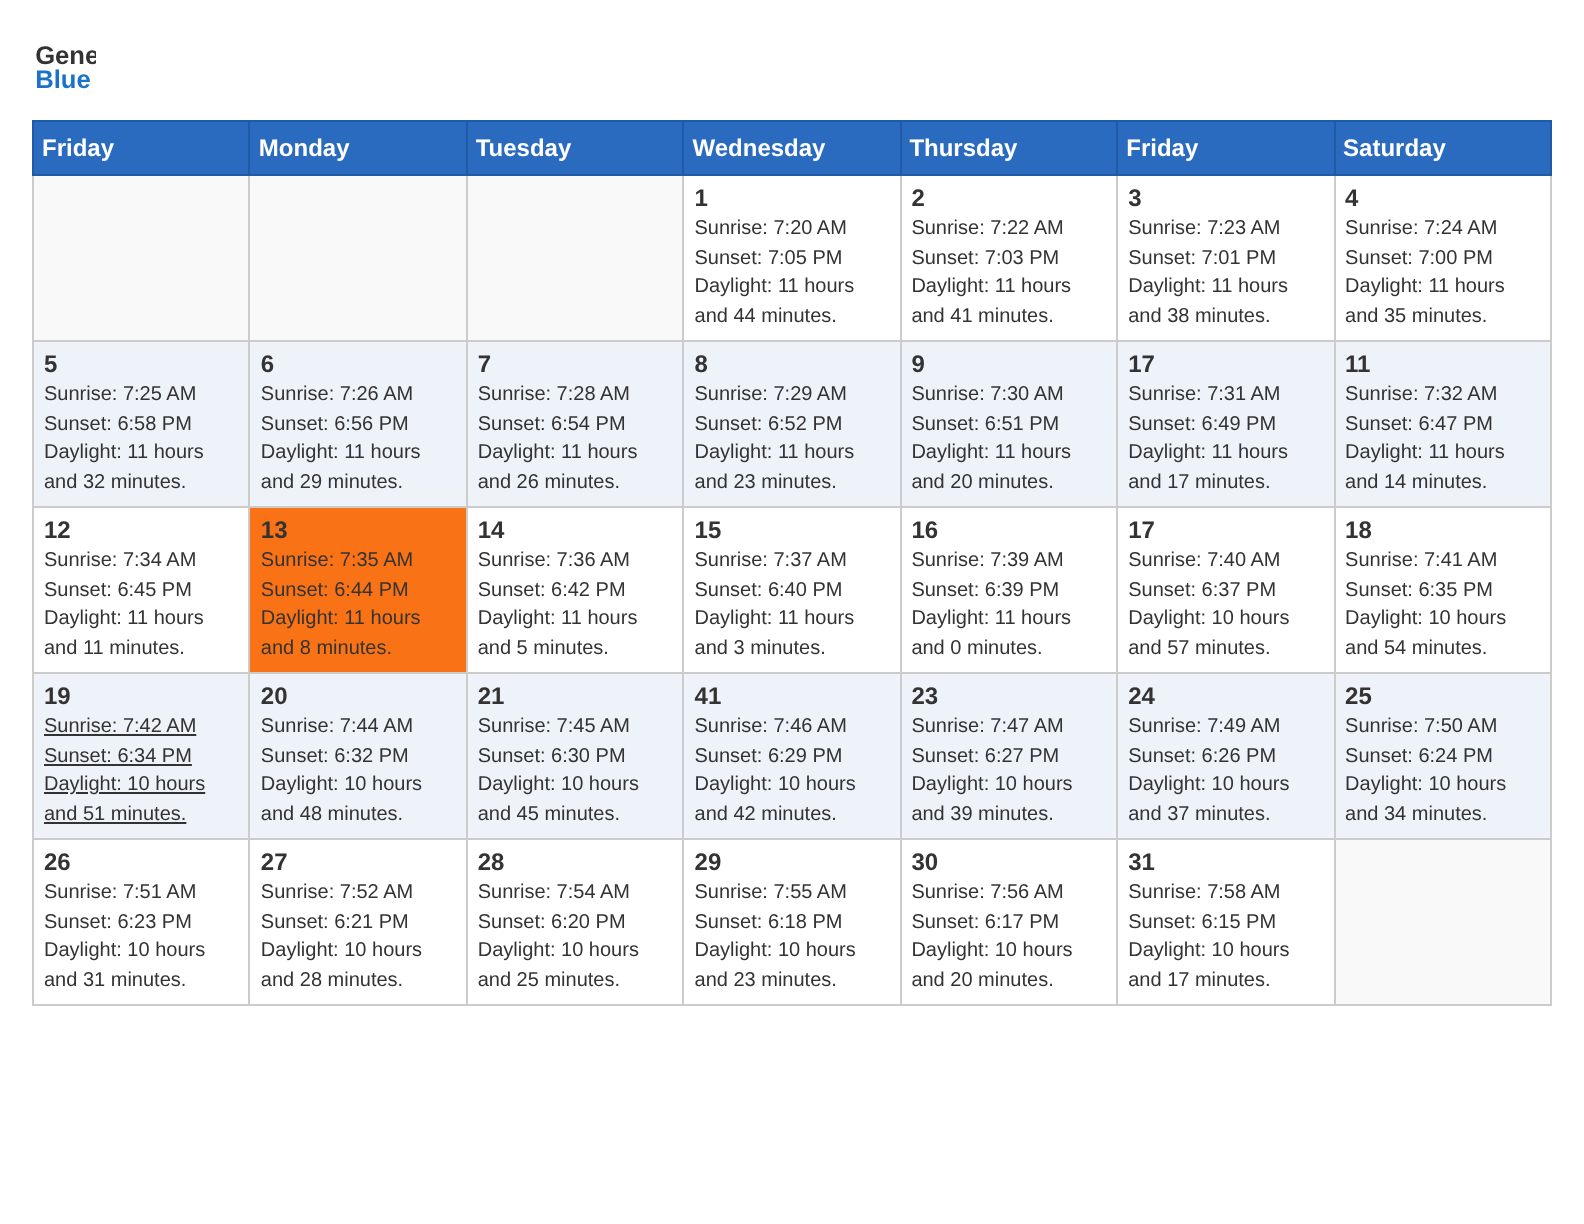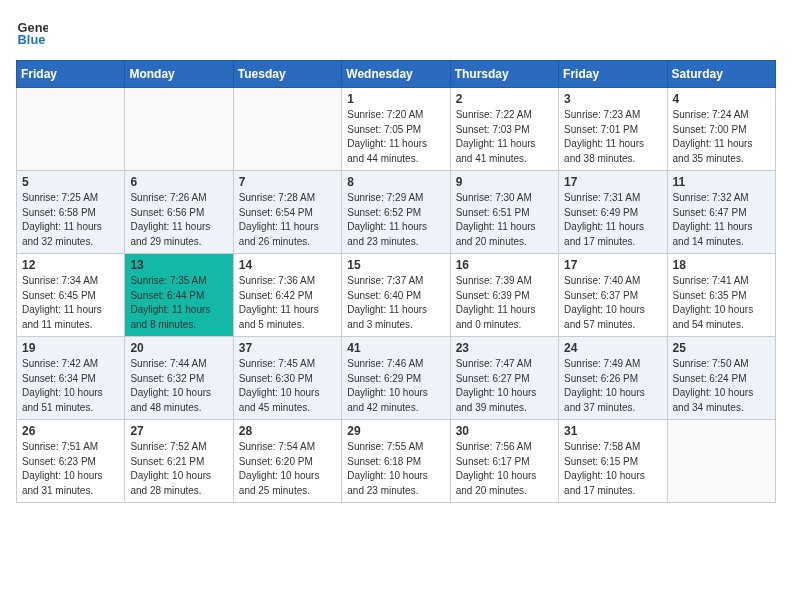--- a/index.html
+++ b/index.html
@@ -187,21 +187,21 @@
 Daylight: 11 hours and 14 minutes.</div>
         </td>
       </tr>
       <tr>
         <td style="background-color: rgb(255, 255, 255);">
           <span class="day-num">12</span>
           <div class="day-info" style="white-space: pre-line;">Sunrise: 7:34 AM
 Sunset: 6:45 PM
 Daylight: 11 hours and 11 minutes.</div>
         </td>
-        <td style="background-color: #14b8a6;">
+        <td style="background-color: #f97316;">
           <span class="day-num">13</span>
           <div class="day-info" style="white-space: pre-line;">Sunrise: 7:35 AM
 Sunset: 6:44 PM
 Daylight: 11 hours and 8 minutes.</div>
         </td>
         <td style="background-color: rgb(255, 255, 255);">
           <span class="day-num">14</span>
           <div class="day-info" style="white-space: pre-line;">Sunrise: 7:36 AM
 Sunset: 6:42 PM
 Daylight: 11 hours and 5 minutes.</div>
@@ -227,32 +227,32 @@
         <td style="background-color: rgb(255, 255, 255);">
           <span class="day-num">18</span>
           <div class="day-info" style="white-space: pre-line;">Sunrise: 7:41 AM
 Sunset: 6:35 PM
 Daylight: 10 hours and 54 minutes.</div>
         </td>
       </tr>
       <tr>
         <td style="background-color: rgb(238, 242, 249);">
           <span class="day-num">19</span>
-          <div class="day-info" style="white-space: pre-line;">Sunrise: 7:42 AM
+          <div class="day-info" style="white-space: pre-line; text-decoration: underline;">Sunrise: 7:42 AM
 Sunset: 6:34 PM
 Daylight: 10 hours and 51 minutes.</div>
         </td>
         <td style="background-color: rgb(238, 242, 249);">
           <span class="day-num">20</span>
           <div class="day-info" style="white-space: pre-line;">Sunrise: 7:44 AM
 Sunset: 6:32 PM
 Daylight: 10 hours and 48 minutes.</div>
         </td>
         <td style="background-color: rgb(238, 242, 249);">
-          <span class="day-num">37</span>
+          <span class="day-num">21</span>
           <div class="day-info" style="white-space: pre-line;">Sunrise: 7:45 AM
 Sunset: 6:30 PM
 Daylight: 10 hours and 45 minutes.</div>
         </td>
         <td style="background-color: rgb(238, 242, 249);">
           <span class="day-num">41</span>
           <div class="day-info" style="white-space: pre-line;">Sunrise: 7:46 AM
 Sunset: 6:29 PM
 Daylight: 10 hours and 42 minutes.</div>
         </td>

